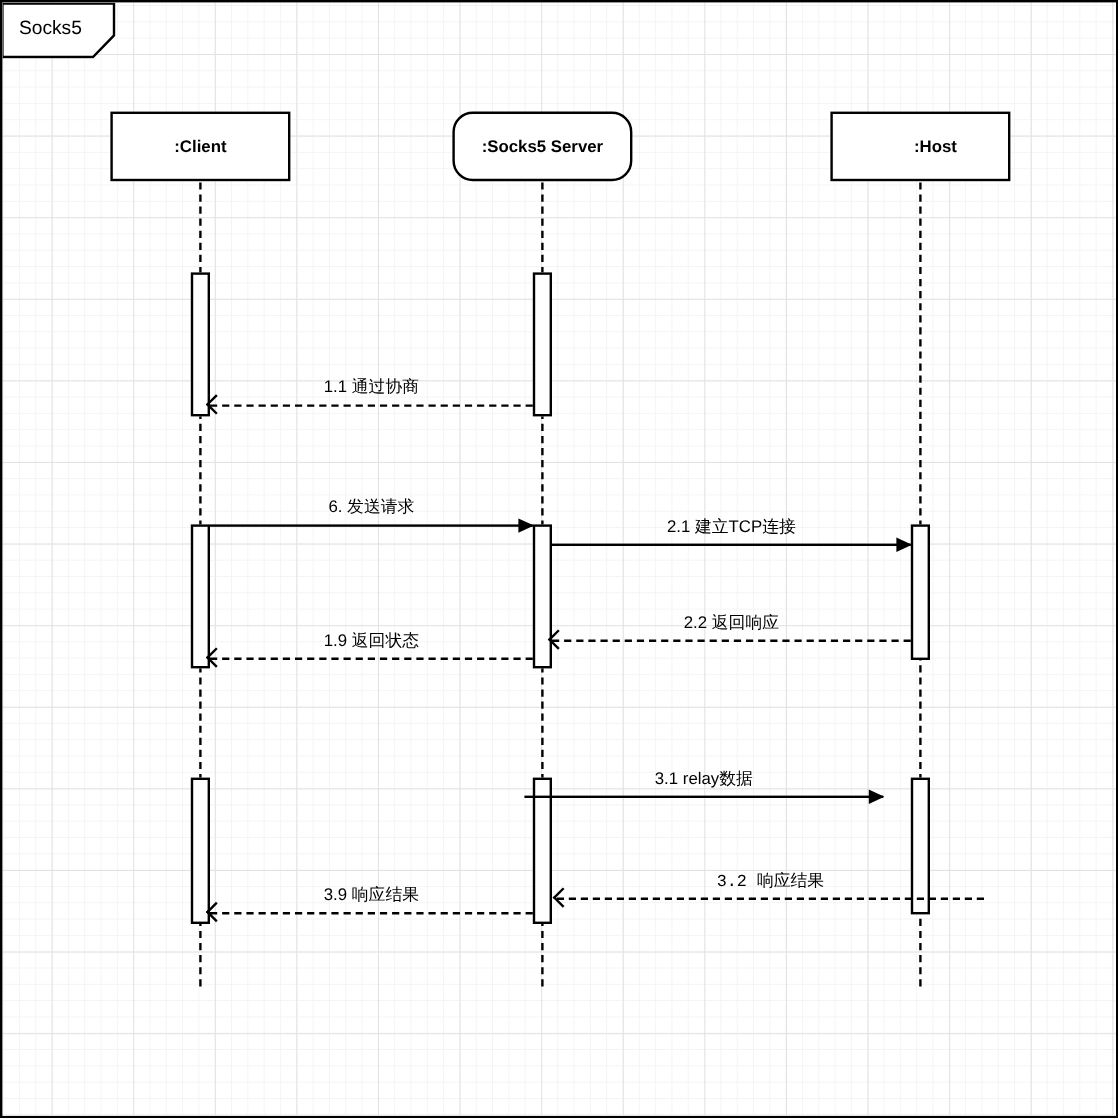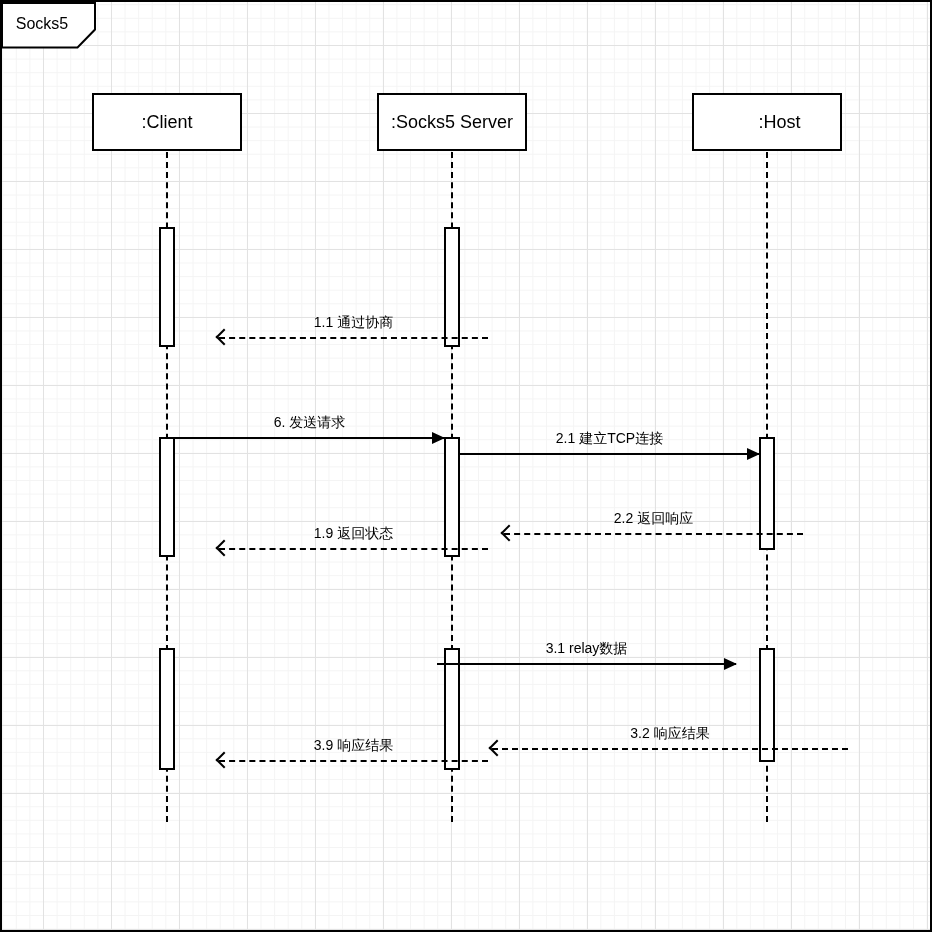--- a/index.html
+++ b/index.html
@@ -28,45 +28,45 @@
     position:absolute; left:0; top:0; width:80px; height:44px;
     display:flex; align-items:center; justify-content:center;
     font-size:16px;
   }
 
   
   .head {
     position:absolute; top:91px; width:150px; height:58px;
     background:#fff; border:2px solid #000;
     display:flex; align-items:center; justify-content:center;
-    font-size:18px; z-index:5;
+    font-size:14px; z-index:5;font-weight:bold;
   }
   .head.client { left:90px; }
-  .head.server { left:375px; }
+  .head.server { left:375px;border-radius:17px; }
   .head.host   { left:690px;padding-left:25px; }
 
   
   .lifeline {
     position:absolute; top:150px; height:670px; width:0;
     border-left:2px dashed #000; z-index:1;
   }
   .lifeline.client { left:164px; }
   .lifeline.server { left:449px; }
   .lifeline.host   { left:764px; }
 
   
   .activation {
     position:absolute; width:16px;
     background:#fff; border:2px solid #000; z-index:2;
   }
 
   
   .msg { position:absolute; height:22px; z-index:3; }
   .msg.solid  { border-bottom:2px solid #000; }
-  .msg.dashed { border-bottom:2px dashed #000;margin-left:44px; }
+  .msg.dashed { border-bottom:2px dashed #000; }
   .msg.right::after {
     content:""; position:absolute; right:-1px; bottom:-7px;
     width:0; height:0;
     border-left:13px solid #000;
     border-top:6px solid transparent;
     border-bottom:6px solid transparent;
   }
   .msg.left::before {
     content:""; position:absolute; left:-1px; bottom:-6px;
     width:10px; height:10px;
@@ -124,21 +124,21 @@
 
   <div class="msg dashed left" style="left:173px; top:526px; width:269px;">
     <span class="mlabel">1.9 返回状态</span>
   </div>
 
 
   <div class="msg solid right" style="left:435px; top:641px; width:299px;">
     <span class="mlabel">3.1 relay数据</span>
   </div>
 
-  <div class="msg dashed left" style="left:446px; top:726px; width:356px;">
+  <div class="msg dashed left" style="left:462px; top:726px; width:356px;font-family:Liberation Mono, monospace;">
     <span class="mlabel">3.2 响应结果</span>
   </div>
 
   <div class="msg dashed left" style="left:173px; top:738px; width:269px;">
     <span class="mlabel">3.9 响应结果</span>
   </div>
 
   <div class="head client">
     <span>:Client</span>
   </div>

